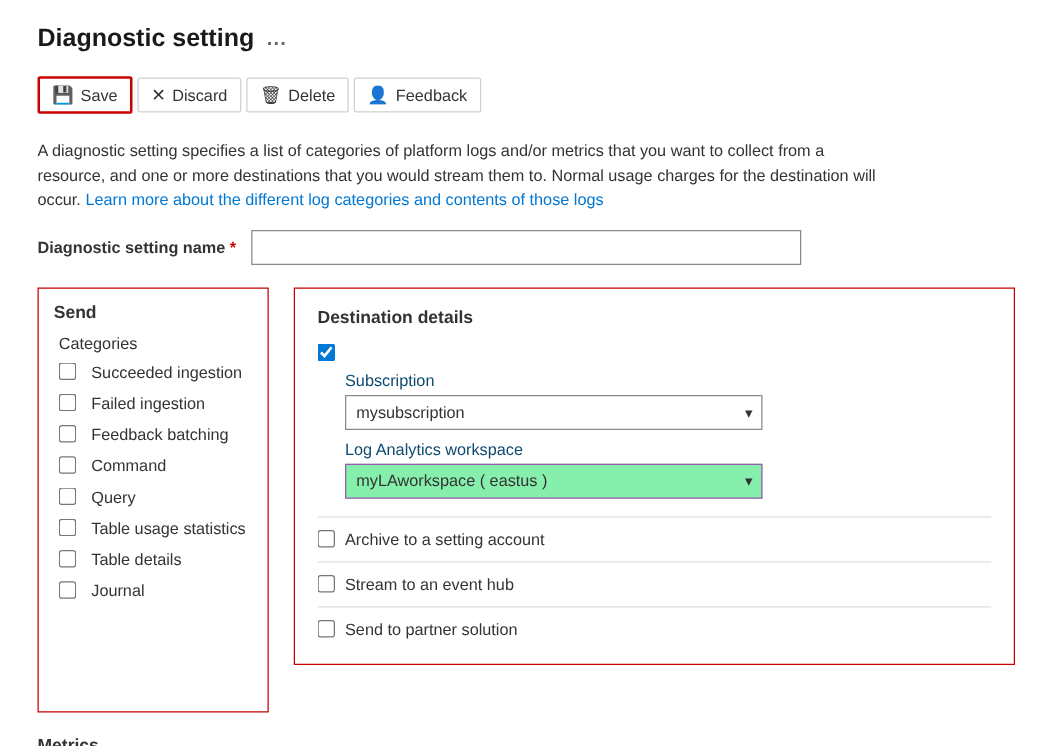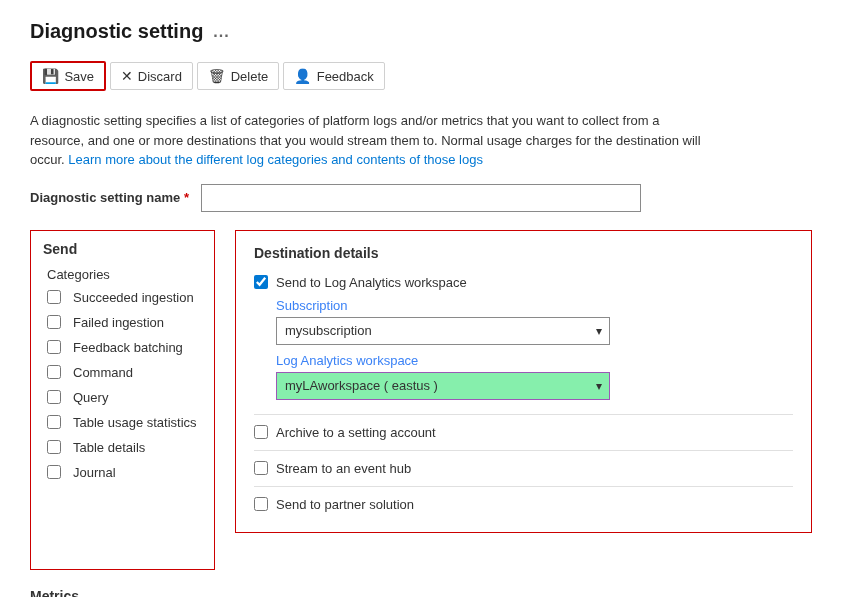--- a/index.html
+++ b/index.html
@@ -152,21 +152,21 @@
       color: #333;
       cursor: pointer;
     }
     .field-group {
       margin-left: 22px;
       margin-top: 8px;
       margin-bottom: 4px;
     }
     .field-label {
       font-size: 13px;
-      color: #3b82f6;
+      color: #0c4a6e;
       margin-bottom: 4px;
     }
     .select-wrapper {
       position: relative;
       display: inline-block;
     }
     .select-field {
       appearance: none;
       -webkit-appearance: none;
       width: 334px;
@@ -288,21 +288,20 @@
       <label for="journal">Journal</label>
     </div>
   </div>
 
   <div class="destination-panel">
     <div class="dest-title">Destination details</div>
 
     <div class="dest-section">
       <div class="dest-checkbox-row">
         <input type="checkbox" id="send-log-analytics" class="blue-check" checked="" style="">
-        <label for="send-log-analytics">Send to Log Analytics workspace</label>
       </div>
 
       <div class="field-group">
         <div class="field-label">Subscription</div>
         <div class="select-wrapper">
           <select class="select-field">
             <option>mysubscription</option>
           </select>
           <span class="select-arrow">▾</span>
         </div>

